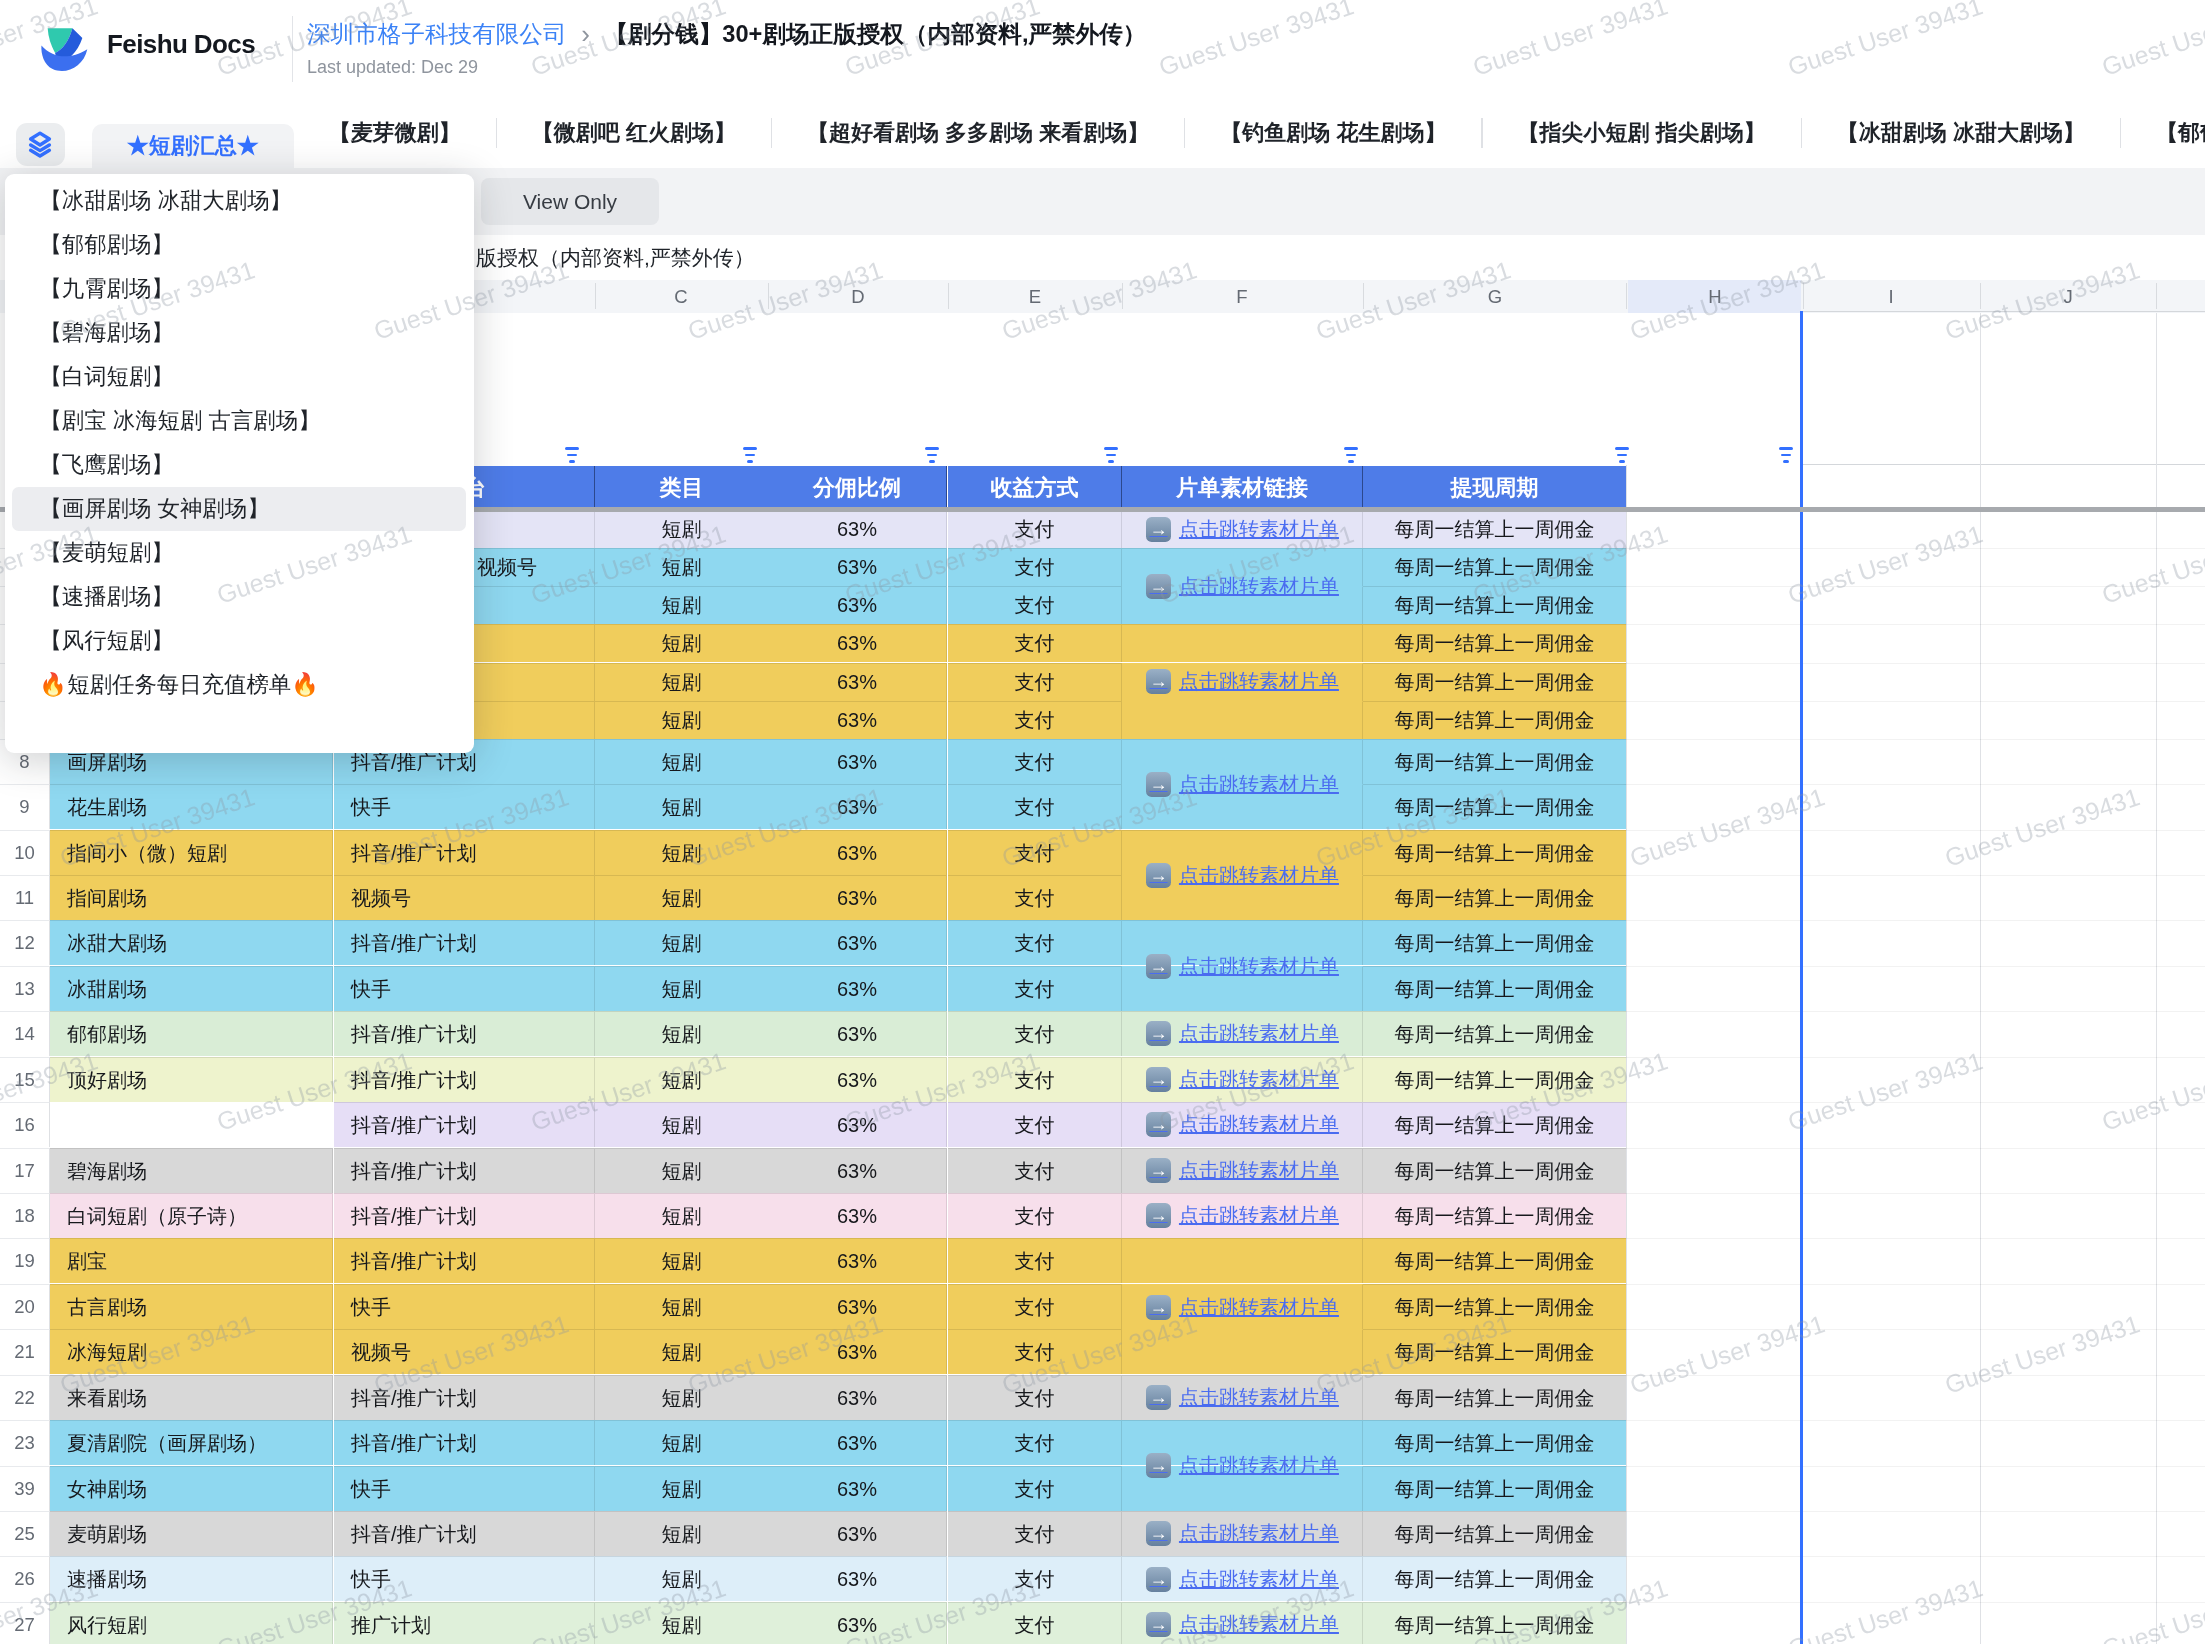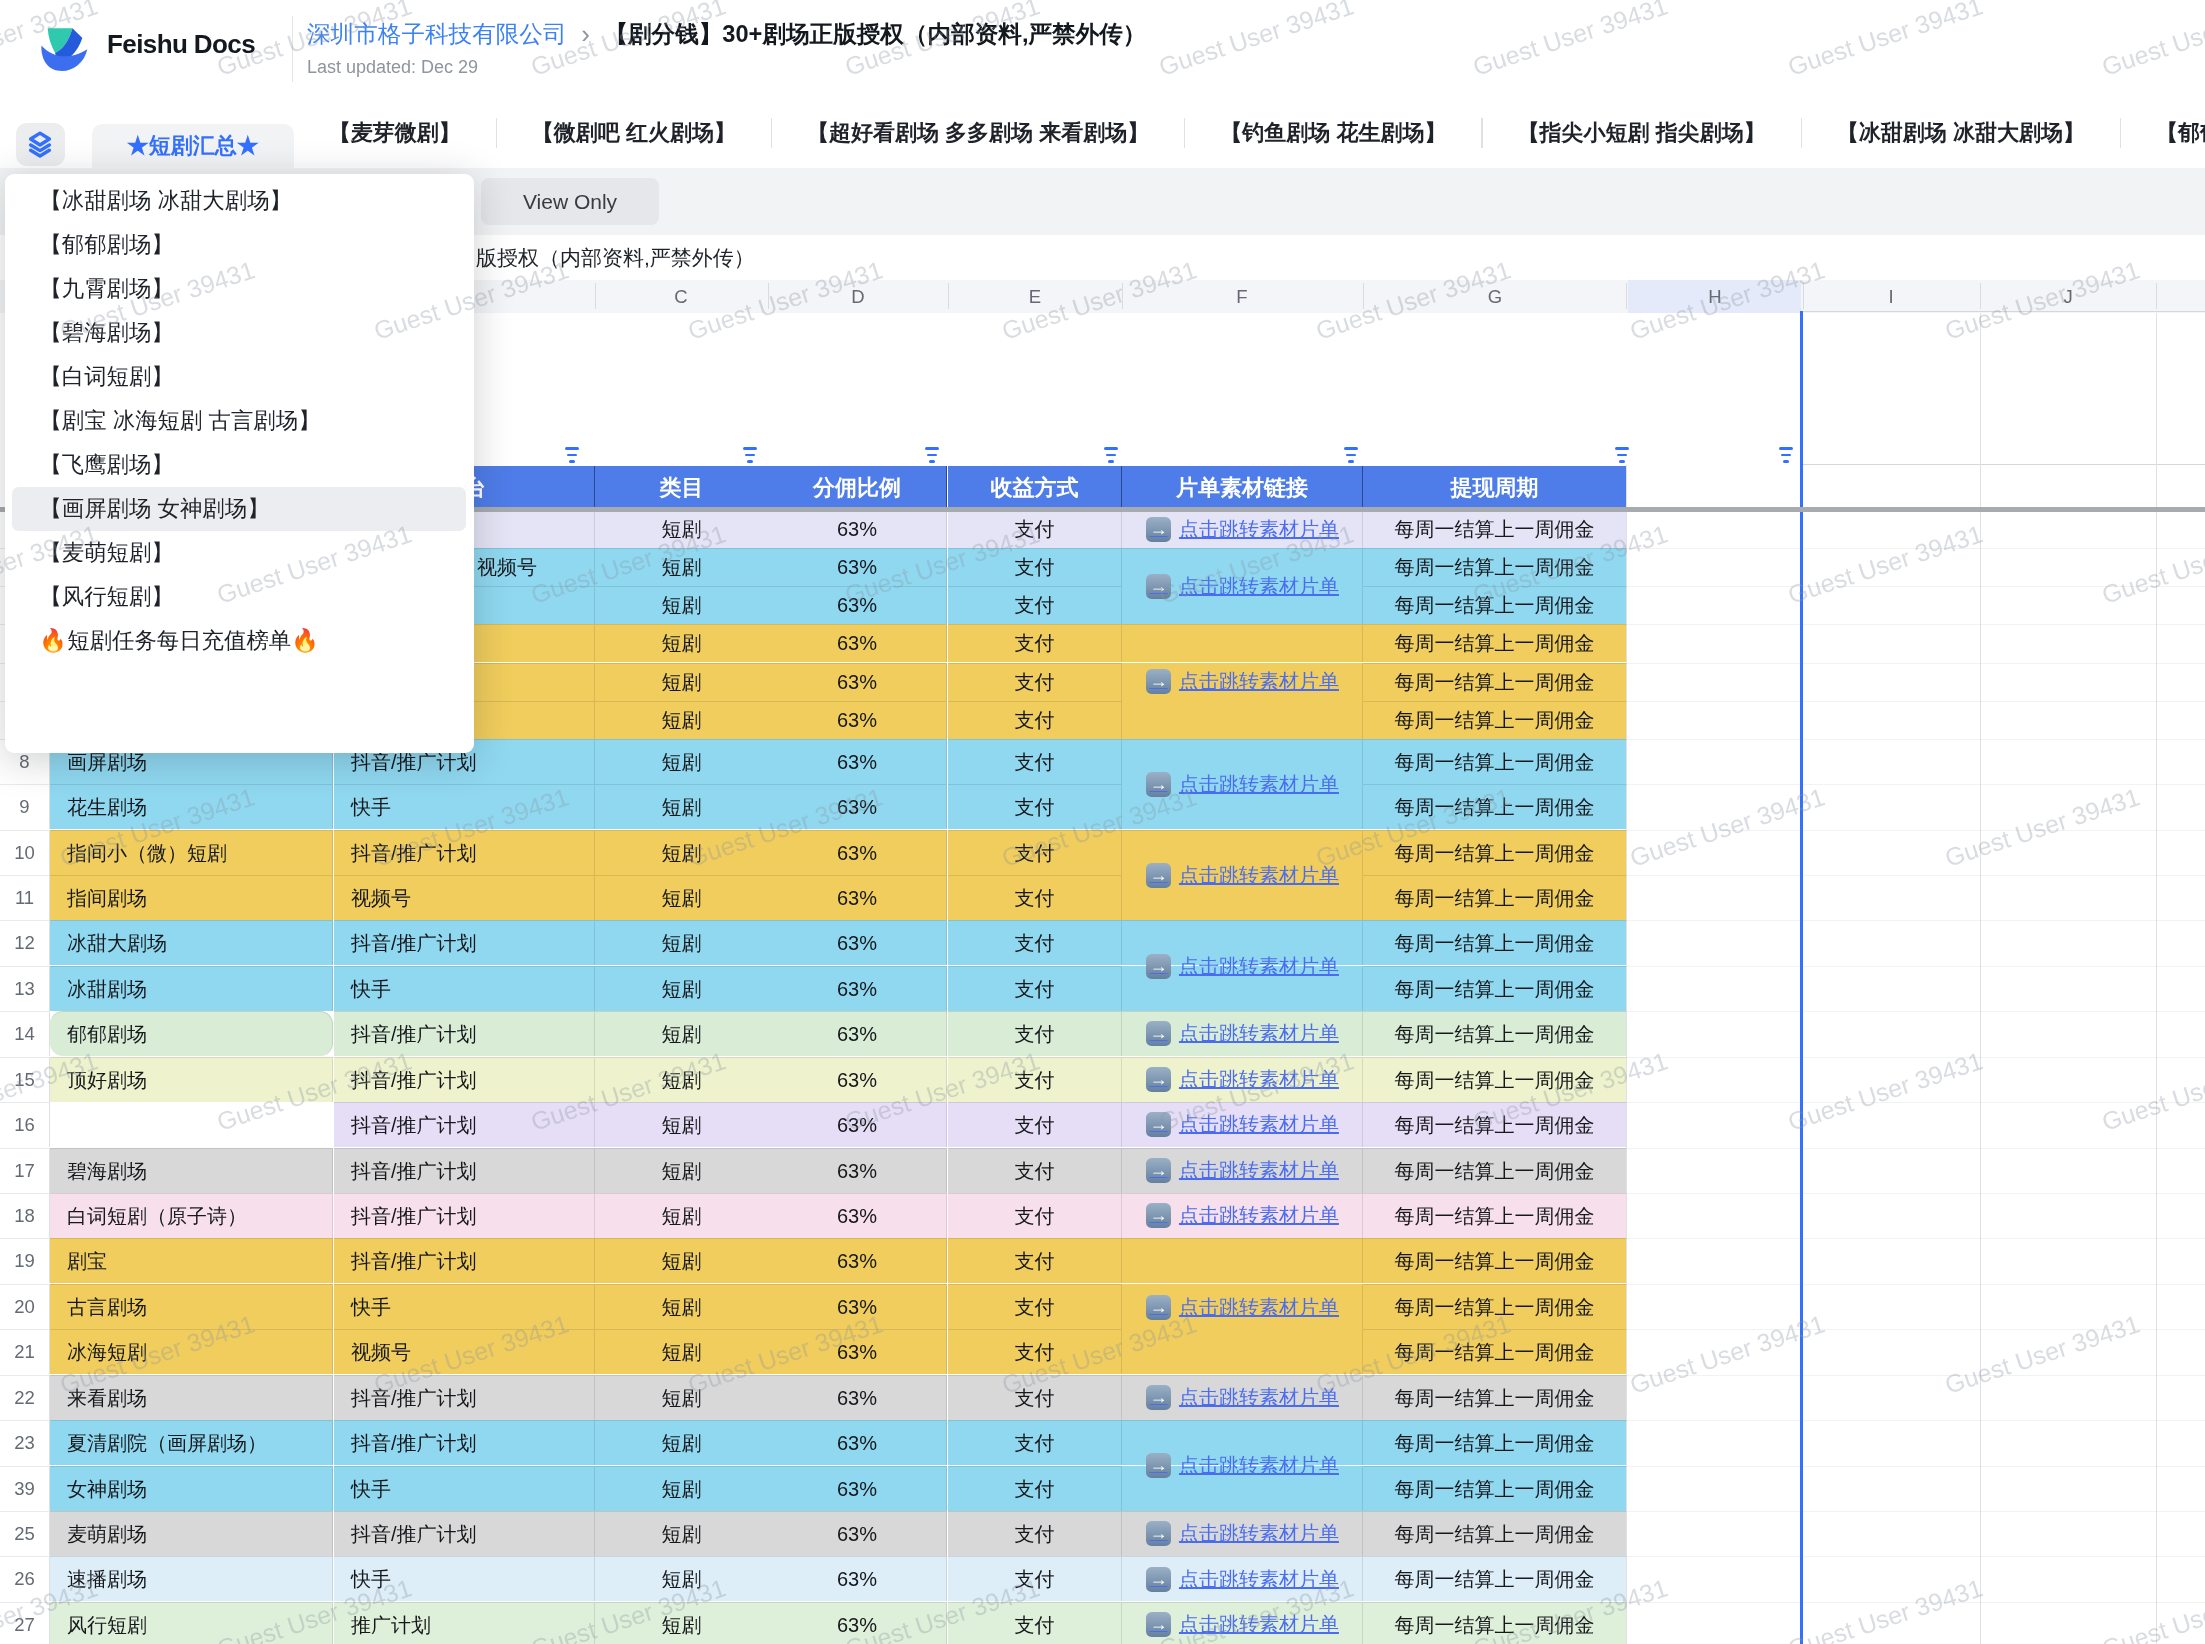--- a/index.html
+++ b/index.html
@@ -288,21 +288,21 @@
         <div class="cell center" style="left: 1363px; top: 640px; width: 264px; height: 45px; background: rgb(143, 216, 240);">每周一结算上一周佣金</div>
         <div class="cell gutter" style="left: 0px; top: 686px; width: 50px; height: 45px;">13</div>
         <div class="cell " style="left: 50px; top: 686px; width: 283px; height: 45px; background: rgb(143, 216, 240); padding-left: 17px; font-weight: 500;">冰甜剧场</div>
         <div class="cell " style="left: 334px; top: 686px; width: 261px; height: 45px; background: rgb(143, 216, 240); padding-left: 17px;">快手</div>
         <div class="cell center" style="left: 595px; top: 686px; width: 174px; height: 45px; background: rgb(143, 216, 240);">短剧</div>
         <div class="cell center" style="left: 768px; top: 686px; width: 179px; height: 45px; background: rgb(143, 216, 240);">63%</div>
         <div class="cell center" style="left: 948px; top: 686px; width: 174px; height: 45px; background: rgb(143, 216, 240);">支付</div>
         <div class="cell center no-top" style="left: 1122px; top: 686px; width: 241px; height: 45px; background: rgb(143, 216, 240);"></div>
         <div class="cell center" style="left: 1363px; top: 686px; width: 264px; height: 45px; background: rgb(143, 216, 240);">每周一结算上一周佣金</div>
         <div class="cell gutter" style="left: 0px; top: 731px; width: 50px; height: 45px;">14</div>
-        <div class="cell " style="left: 50px; top: 731px; width: 283px; height: 45px; background: rgb(217, 237, 214); padding-left: 17px; font-weight: 500; border-radius: 13px;">郁郁剧场</div>
+        <div class="cell " style="left: 50px; top: 731px; width: 283px; height: 45px; background: rgb(217, 237, 214); padding-left: 17px; font-weight: 500;">郁郁剧场</div>
         <div class="cell " style="left: 334px; top: 731px; width: 261px; height: 45px; background: rgb(217, 237, 214); padding-left: 17px;">抖音/推广计划</div>
         <div class="cell center" style="left: 595px; top: 731px; width: 174px; height: 45px; background: rgb(217, 237, 214);">短剧</div>
         <div class="cell center" style="left: 768px; top: 731px; width: 179px; height: 45px; background: rgb(217, 237, 214);">63%</div>
         <div class="cell center" style="left: 948px; top: 731px; width: 174px; height: 45px; background: rgb(217, 237, 214);">支付</div>
         <div class="cell center" style="left: 1122px; top: 731px; width: 241px; height: 45px; background: rgb(217, 237, 214);"></div>
         <div class="cell center" style="left: 1363px; top: 731px; width: 264px; height: 45px; background: rgb(217, 237, 214);">每周一结算上一周佣金</div>
         <div class="cell gutter" style="left: 0px; top: 777px; width: 50px; height: 45px;">15</div>
         <div class="cell " style="left: 50px; top: 777px; width: 283px; height: 45px; background: rgb(238, 243, 205); padding-left: 17px; font-weight: 500;">顶好剧场</div>
         <div class="cell " style="left: 334px; top: 777px; width: 261px; height: 45px; background: rgb(238, 243, 205); padding-left: 17px;">抖音/推广计划</div>
         <div class="cell center" style="left: 595px; top: 777px; width: 174px; height: 45px; background: rgb(238, 243, 205);">短剧</div>
@@ -546,20 +546,21 @@
   <div id="dropdown">
       <div class="dd-item">【冰甜剧场 冰甜大剧场】</div>
       <div class="dd-item">【郁郁剧场】</div>
       <div class="dd-item">【九霄剧场】</div>
       <div class="dd-item">【碧海剧场】</div>
       <div class="dd-item">【白词短剧】</div>
       <div class="dd-item">【剧宝 冰海短剧 古言剧场】</div>
       <div class="dd-item">【飞鹰剧场】</div>
       <div class="dd-item hl">【画屏剧场 女神剧场】</div>
       <div class="dd-item">【麦萌短剧】</div>
+      <div class="dd-item">【速播剧场】</div>
       <div class="dd-item">【风行短剧】</div>
       <div class="dd-item">🔥短剧任务每日充值榜单🔥</div>
     </div>
 
   <div id="watermarks">
       <div class="wm" style="left: -101px; top: 22.4px;">Guest User 39431</div>
       <div class="wm" style="left: 213px; top: 22.4px;">Guest User 39431</div>
       <div class="wm" style="left: 527px; top: 22.4px;">Guest User 39431</div>
       <div class="wm" style="left: 841px; top: 22.4px;">Guest User 39431</div>
       <div class="wm" style="left: 1155px; top: 22.4px;">Guest User 39431</div>

